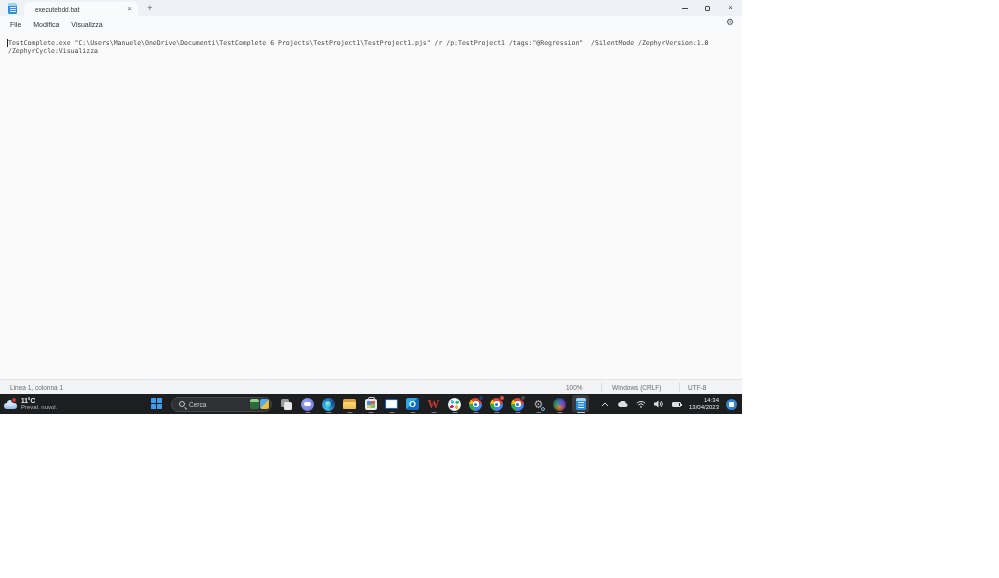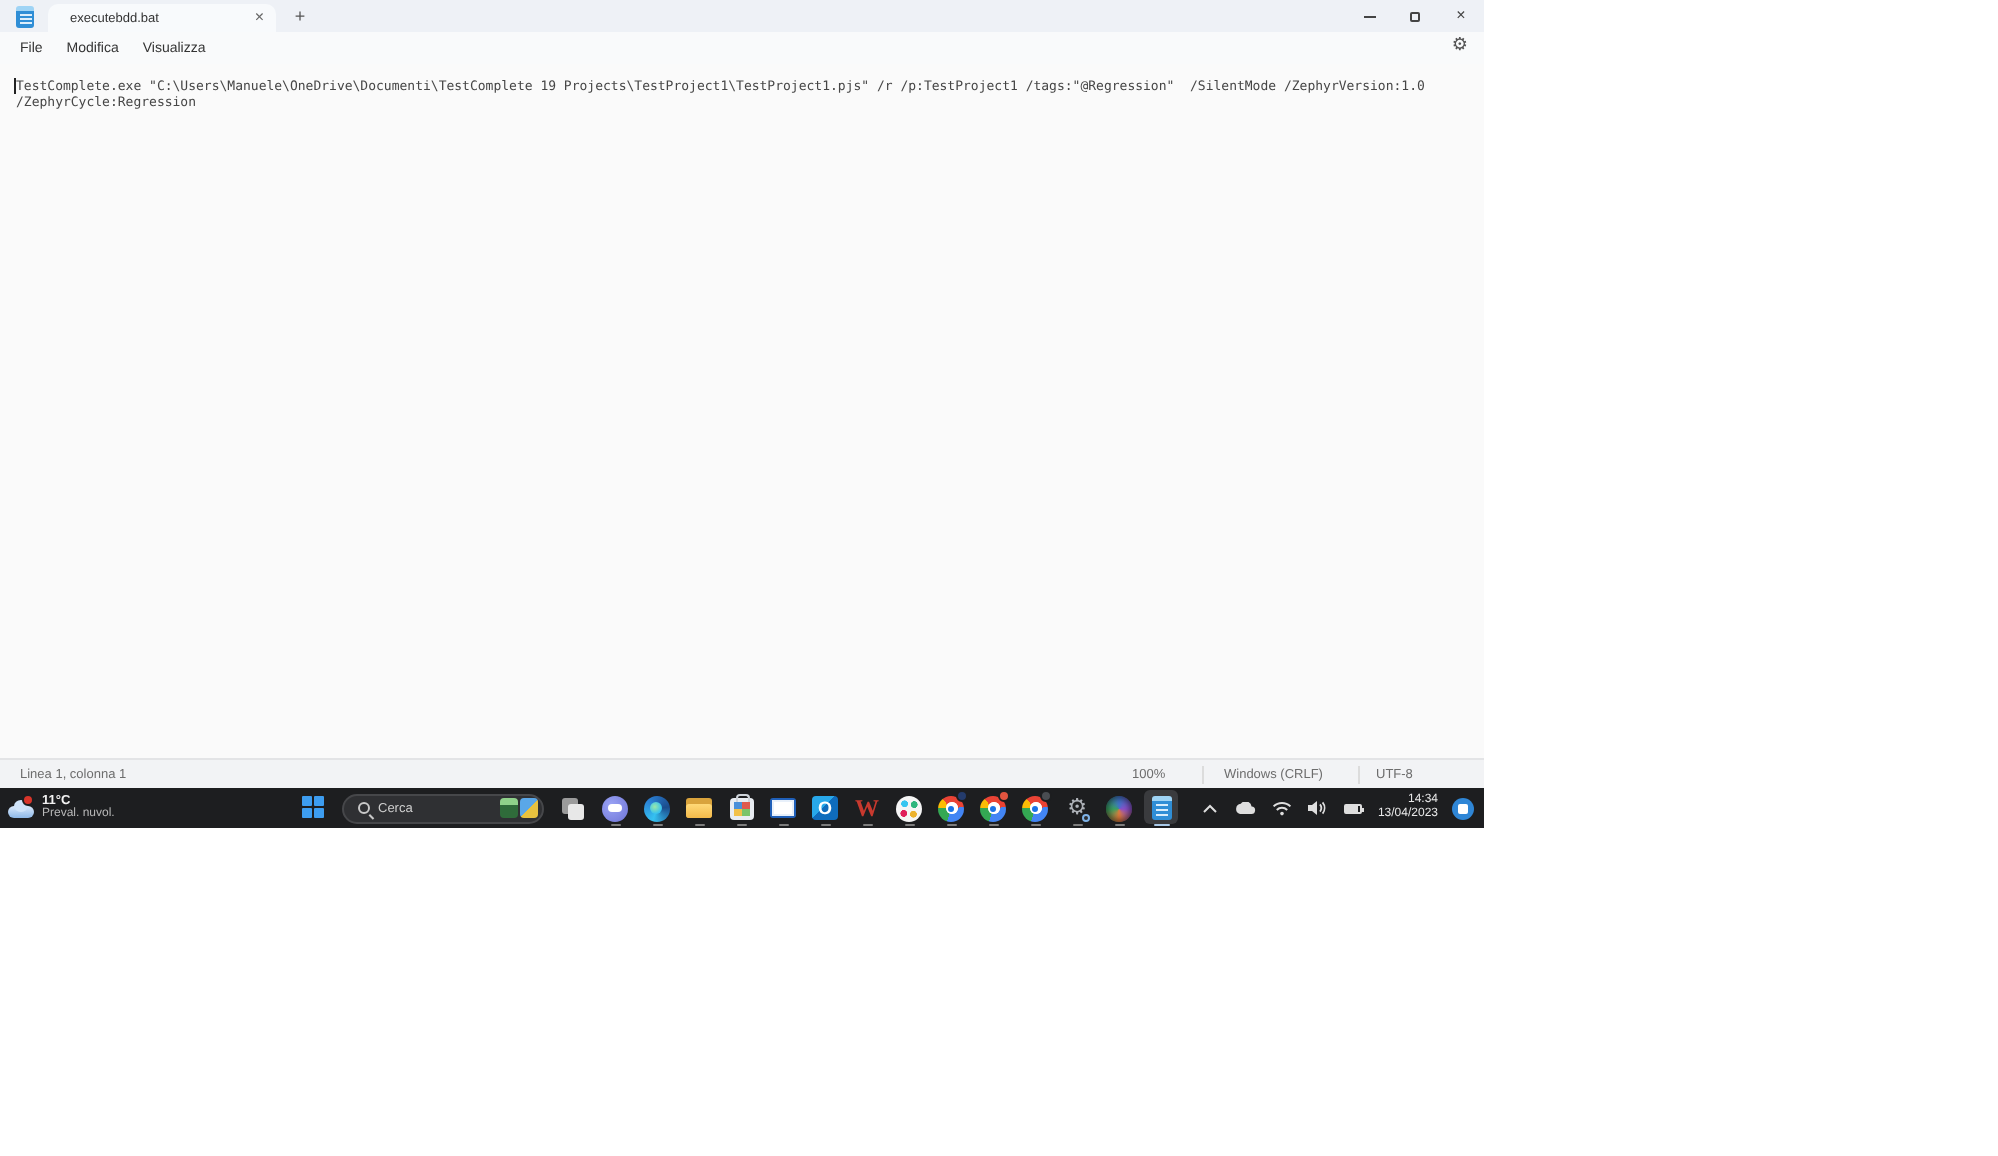--- a/index.html
+++ b/index.html
@@ -191,22 +191,22 @@
   </div>
 
   <div class="menubar">
     <span class="menu-item">File</span>
     <span class="menu-item">Modifica</span>
     <span class="menu-item">Visualizza</span>
     <span class="gear">⚙</span>
   </div>
 
   <div class="editor">
-    <div class="codeline">TestComplete.exe "C:\Users\Manuele\OneDrive\Documenti\TestComplete 19 Projects\TestProject1\TestProject1.pjs" /r /p:TestProject1 /tags:"@Regression"  /SilentMode /ZephyrVersion:1.0</div>
-    <div class="codeline">/ZephyrCycle:Regression</div>
+    <div class="codeline">TestComplete.exe "C:\Users\Manuele\OneDrive\Documenti\TestComplete 6 Projects\TestProject1\TestProject1.pjs" /r /p:TestProject1 /tags:"@Regression"  /SilentMode /ZephyrVersion:1.0</div>
+    <div class="codeline">/ZephyrCycle:Visualizza</div>
   </div>
   <div class="caret"></div>
 
   <div class="statusbar">
     <span class="st-pos">Linea 1, colonna 1</span>
     <span class="st-zoom">100%</span>
     <i class="st-div" style="left:601px"></i>
     <span class="st-eol">Windows (CRLF)</span>
     <i class="st-div" style="left:679px"></i>
     <span class="st-enc">UTF-8</span>

